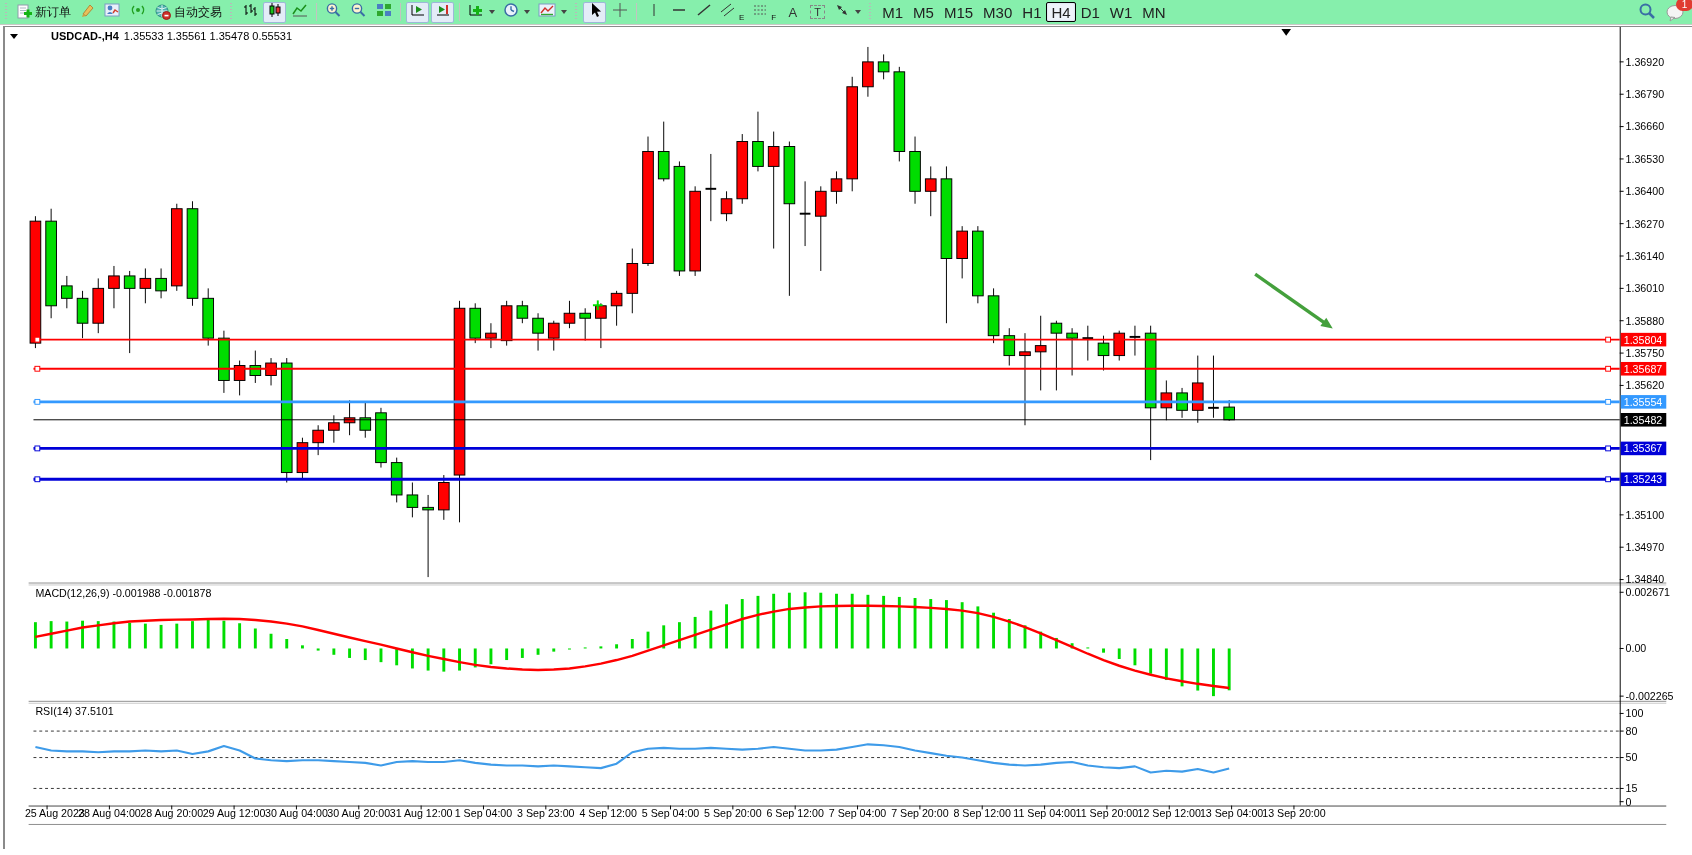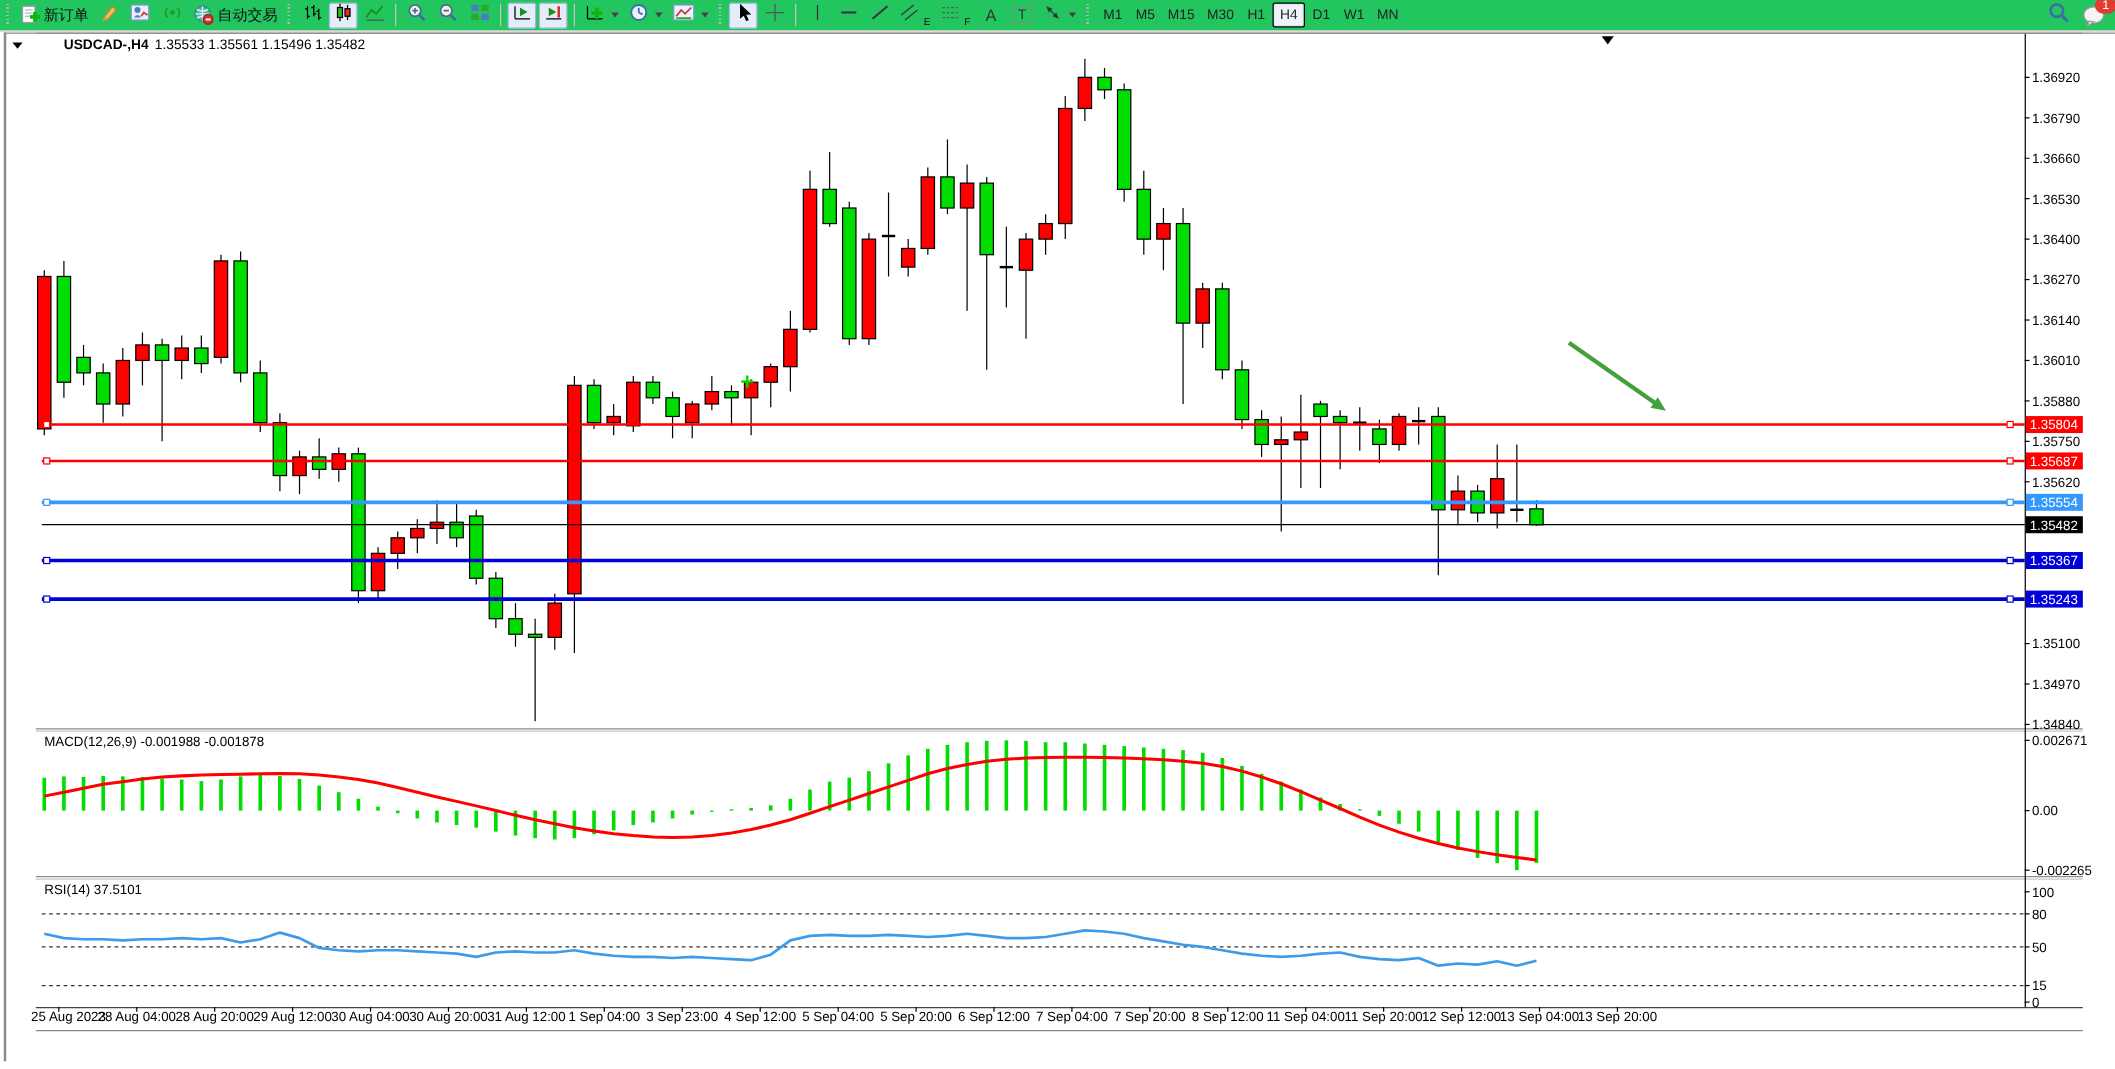--- a/index.html
+++ b/index.html
@@ -1,25 +1,25 @@
 <!DOCTYPE html>
 <html><head>
 <meta charset="utf-8">
 <style>
   html,body{margin:0;padding:0;}
   body{width:1692px;height:855px;background:#ffffff;font-family:"Liberation Sans",sans-serif;overflow:hidden;position:relative;}
   
-  #toolbar{position:absolute;left:0;top:0;width:1692px;height:25px;background:#22c55e;border-bottom:1px solid #c9c8c6;display:flex;align-items:center;gap:2px;padding-left:2px;box-sizing:border-box;z-index:5;}
+  #toolbar{position:absolute;left:0;top:0;width:1692px;height:25px;background:#86efac;border-bottom:1px solid #c9c8c6;display:flex;align-items:center;gap:2px;padding-left:2px;box-sizing:border-box;z-index:5;}
   .grip{width:5px;height:18px;margin:0 2px;background:repeating-linear-gradient(to bottom,#b9b9b9 0 1px,transparent 1px 3px);background-size:2px 100%;background-repeat:repeat-y;background-position:1px 0;}
   .sep{width:1px;height:18px;background:#c4c3c1;margin:0 3px;}
   .tbtn{height:21px;min-width:23px;display:flex;align-items:center;justify-content:center;gap:3px;border:1px solid transparent;border-radius:2px;padding:0 2px;box-sizing:border-box;cursor:default;}
   .tbtn.pressed{background:#e3ecf7;border:1px solid #9db8d8;}
   .tbtn .lbl{font-size:12px;color:#111;white-space:nowrap;}
   .caret{width:0;height:0;border-left:3px solid transparent;border-right:3px solid transparent;border-top:4px solid #444;margin-left:2px;}
-  .tfbtn{height:20px;min-width:26px;padding:0 4px;display:flex;align-items:center;justify-content:center;font-size:11px;color:#222;border:1px solid transparent;border-radius:2px;box-sizing:border-box;}
+  .tfbtn{height:20px;min-width:26px;padding:0 4px;display:flex;align-items:center;justify-content:center;font-size:15px;color:#222;border:1px solid transparent;border-radius:2px;box-sizing:border-box;}
   .tfbtn.pressed{background:#eef3fa;border:1px solid #000000;box-shadow:inset 0 0 2px #bcd;}
   #tb-right{position:absolute;right:6px;top:0;height:25px;display:flex;align-items:center;gap:10px;}
   #chat-badge{position:absolute;right:-7px;top:-6px;background:#e03c31;color:#fff;font-size:10px;min-width:13px;height:13px;border-radius:7px;display:flex;align-items:center;justify-content:center;padding:0 2px;}
   .iconwrap{position:relative;display:inline-flex;}
   
   #chart-window{position:absolute;left:3px;top:26px;width:1689px;height:823px;background:#fff;border-left:2px solid #8a8a8a;border-top:1px solid #8a8a8a;box-sizing:border-box;}
   #chart-title{position:absolute;left:10px;top:30px;z-index:4;display:flex;align-items:center;gap:5px;font-size:11px;color:#000;}
   #menu-caret{width:0;height:0;border-left:4px solid transparent;border-right:4px solid transparent;border-top:5px solid #000;}
   #chart-svg{position:absolute;left:0;top:26px;z-index:2;}
   svg text{font-family:"Liberation Sans",sans-serif;}
@@ -264,21 +264,21 @@
         </svg>
       <span id="chat-badge">1</span>
     </span>
   </div>
 </div>
 
 <div id="chart-window"></div>
 <div id="chart-title">
   <span id="menu-caret"></span>
   <span style="font-weight:bold;padding-left:28px;">USDCAD-,H4</span>
-  <span>1.35533 1.35561 1.15496 1.35482</span>
+  <span>1.35533 1.35561 1.35478 0.55531</span>
 </div>
 <svg id="chart-svg" width="1692" height="829" viewBox="0 26 1692 855">
     <line x1="3" y1="26.5" x2="1692" y2="26.5" stroke="#8a8a8a"></line>
     <line x1="3" y1="600.5" x2="1692" y2="600.5" stroke="#8d8d8d"></line>
     <line x1="3" y1="602.5" x2="1692" y2="602.5" stroke="#c9c9c9"></line>
     <line x1="3" y1="722.5" x2="1692" y2="722.5" stroke="#8d8d8d"></line>
     <line x1="3" y1="724.5" x2="1692" y2="724.5" stroke="#c9c9c9"></line>
     <line x1="3" y1="830.5" x2="1692" y2="830.5" stroke="#444"></line>
     <line x1="3" y1="849.5" x2="1692" y2="849.5" stroke="#8a8a8a"></line>
     <line x1="1644.5" y1="27" x2="1644.5" y2="830" stroke="#000"></line>

